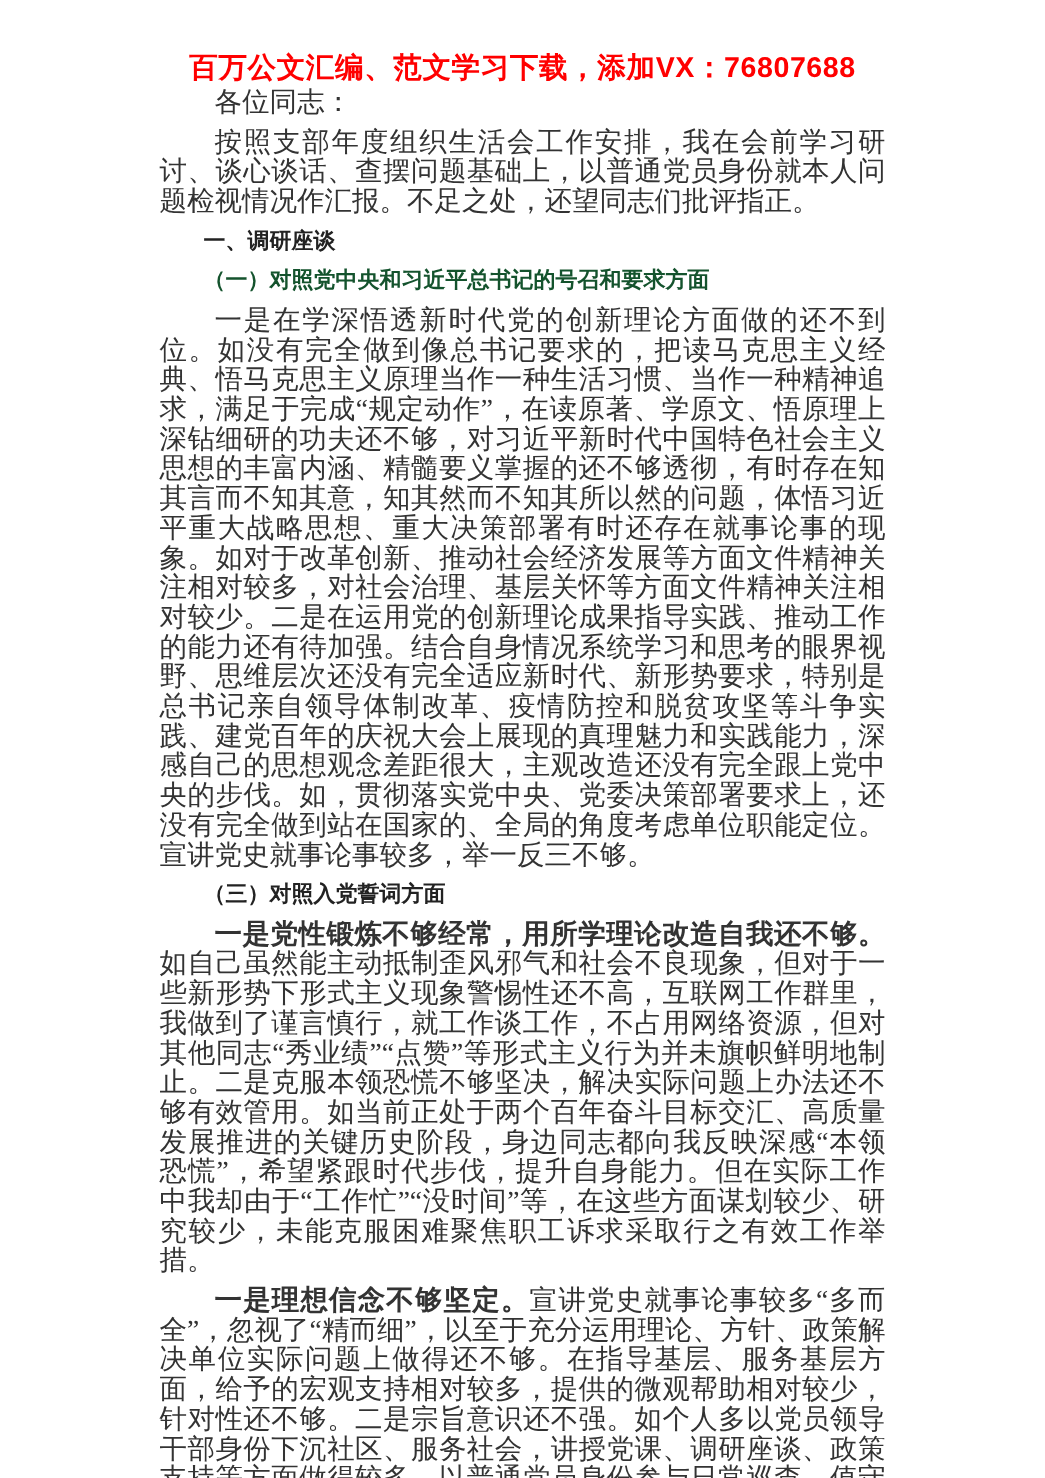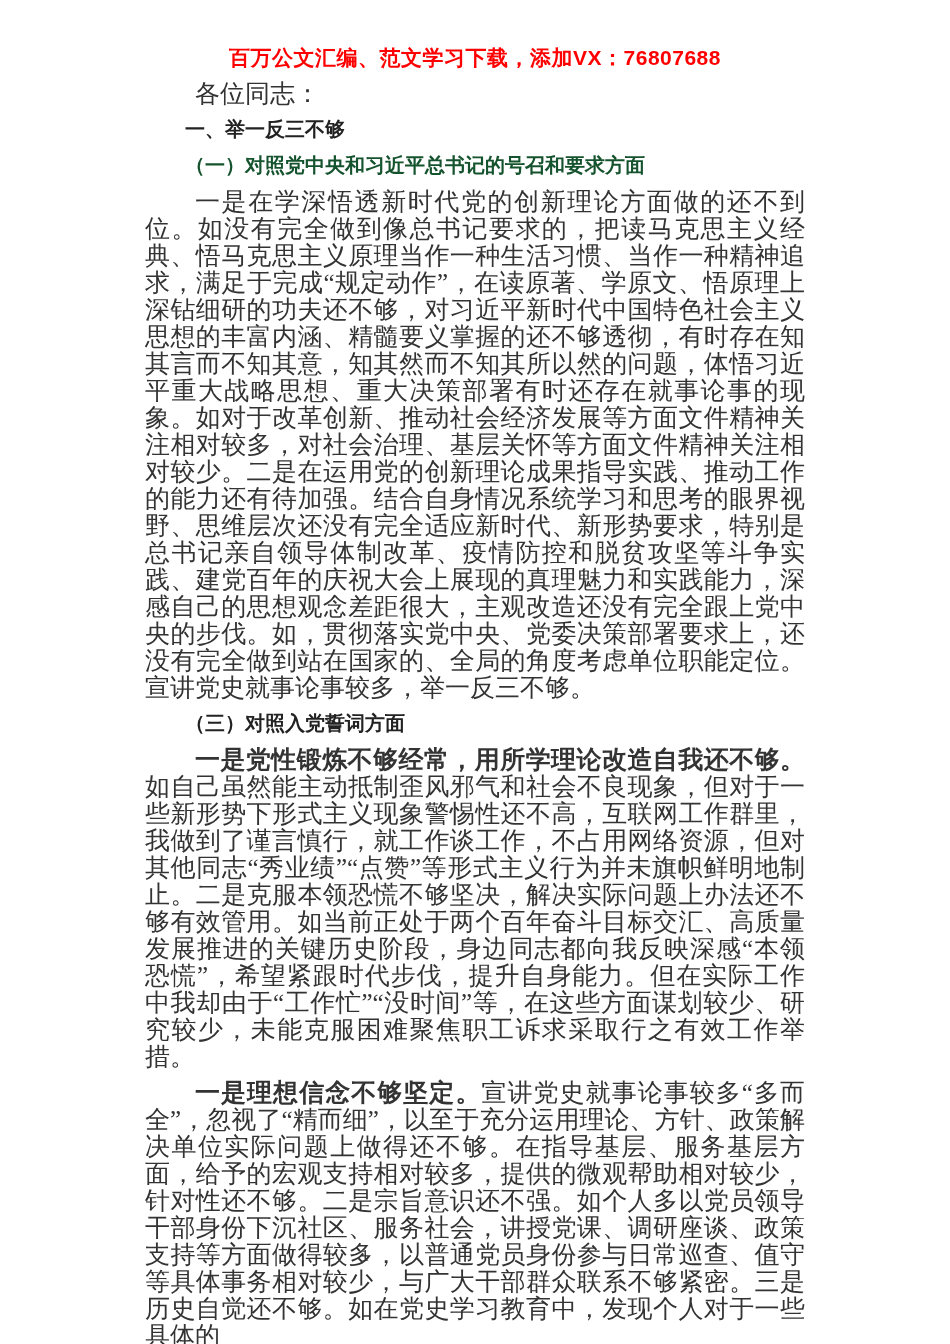--- a/index.html
+++ b/index.html
@@ -12,21 +12,21 @@
     font-family: "Liberation Serif", "DejaVu Serif", serif;
   }
   .notice {
     position: absolute;
     top: 44px;
     left: 0;
     width: 100%;
     text-align: center;
     font-family: "Liberation Sans", "DejaVu Sans", sans-serif;
     font-weight: 700;
-    font-size: 21px;
+    font-size: 26px;
     letter-spacing: 0.5px;
   }
   .doc-body {
     position: absolute;
     left: 145px;
     top: 80px;
     width: 660px;
   }
   .blk {
     margin: 9px 0 0 0;
@@ -61,21 +61,22 @@
   }
 </style>
 </head>
 <body>
 
 <div class="page">
   <div class="notice" style="color: rgb(255, 0, 0);">百万公文汇编、范文学习下载，添加VX：76807688</div>
 
   <div class="doc-body" style="color: rgb(51, 51, 51);">
       <div class="blk blk-salutation"><span class="run">各位同志：</span></div>
-      <div class="blk blk-h1" style="color: rgb(34, 34, 34);"><span class="run run-bold">一、举一反三不够</span></div>
+      <div class="blk blk-p"><span class="run">按照支部年度组织生活会工作安排，我在会前学习研讨、谈心谈话、查摆问题基础上，以普通党员身份就本人问题检视情况作汇报。不足之处，还望同志们批评指正。</span></div>
+      <div class="blk blk-h1" style="color: rgb(34, 34, 34);"><span class="run run-bold">一、调研座谈</span></div>
       <div class="blk blk-h2" style="color: #14532d;"><span class="run run-bold">（一）对照党中央和习近平总书记的号召和要求方面</span></div>
       <div class="blk blk-p"><span class="run">一是在学深悟透新时代党的创新理论方面做的还不到位。如没有完全做到像总书记要求的，把读马克思主义经典、悟马克思主义原理当作一种生活习惯、当作一种精神追求，满足于完成“规定动作”，在读原著、学原文、悟原理上深钻细研的功夫还不够，对习近平新时代中国特色社会主义思想的丰富内涵、精髓要义掌握的还不够透彻，有时存在知其言而不知其意，知其然而不知其所以然的问题，体悟习近平重大战略思想、重大决策部署有时还存在就事论事的现象。如对于改革创新、推动社会经济发展等方面文件精神关注相对较多，对社会治理、基层关怀等方面文件精神关注相对较少。二是在运用党的创新理论成果指导实践、推动工作的能力还有待加强。结合自身情况系统学习和思考的眼界视野、思维层次还没有完全适应新时代、新形势要求，特别是总书记亲自领导体制改革、疫情防控和脱贫攻坚等斗争实践、建党百年的庆祝大会上展现的真理魅力和实践能力，深感自己的思想观念差距很大，主观改造还没有完全跟上党中央的步伐。如，贯彻落实党中央、党委决策部署要求上，还没有完全做到站在国家的、全局的角度考虑单位职能定位。宣讲党史就事论事较多，举一反三不够。</span></div>
       <div class="blk blk-h2" style="color: rgb(34, 34, 34);"><span class="run run-bold">（三）对照入党誓词方面</span></div>
       <div class="blk blk-p"><span class="run run-bold">一是党性锻炼不够经常，用所学理论改造自我还不够。</span><span class="run">如自己虽然能主动抵制歪风邪气和社会不良现象，但对于一些新形势下形式主义现象警惕性还不高，互联网工作群里，我做到了谨言慎行，就工作谈工作，不占用网络资源，但对其他同志“秀业绩”“点赞”等形式主义行为并未旗帜鲜明地制止。二是克服本领恐慌不够坚决，解决实际问题上办法还不够有效管用。如当前正处于两个百年奋斗目标交汇、高质量发展推进的关键历史阶段，身边同志都向我反映深感“本领恐慌”，希望紧跟时代步伐，提升自身能力。但在实际工作中我却由于“工作忙”“没时间”等，在这些方面谋划较少、研究较少，未能克服困难聚焦职工诉求采取行之有效工作举措。</span></div>
       <div class="blk blk-p"><span class="run run-bold">一是理想信念不够坚定。</span><span class="run">宣讲党史就事论事较多“多而全”，忽视了“精而细”，以至于充分运用理论、方针、政策解决单位实际问题上做得还不够。在指导基层、服务基层方面，给予的宏观支持相对较多，提供的微观帮助相对较少，针对性还不够。二是宗旨意识还不强。如个人多以党员领导干部身份下沉社区、服务社会，讲授党课、调研座谈、政策支持等方面做得较多，以普通党员身份参与日常巡查、值守等具体事务相对较少，与广大干部群众联系不够紧密。三是历史自觉还不够。如在党史学习教育中，发现个人对于一些具体的</span></div>
     </div>
 
   <div class="page-number" style="color: rgb(51, 51, 51);">1</div>
 </div>
 

